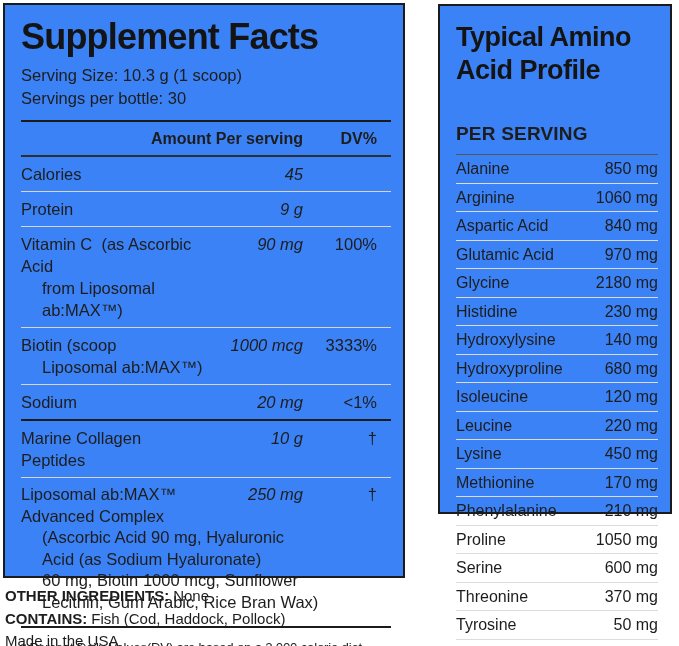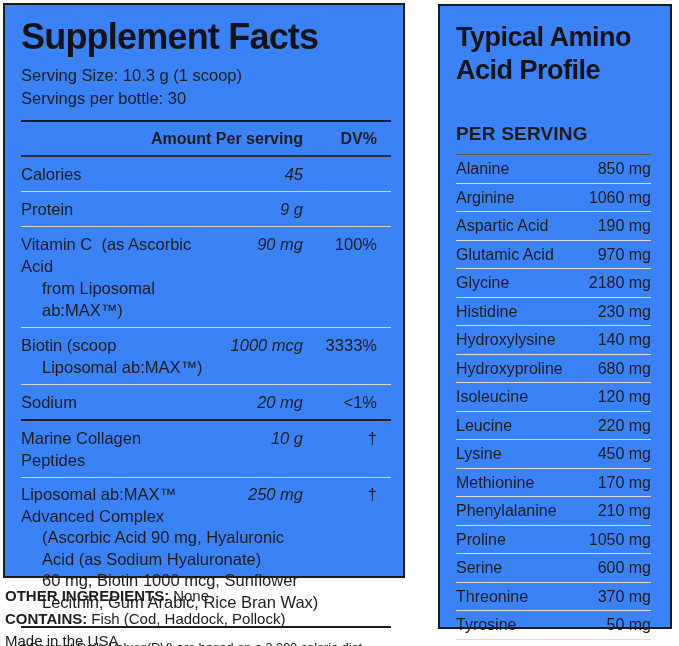--- a/index.html
+++ b/index.html
@@ -27,21 +27,21 @@
   .sf-dv{flex:0 0 74px;text-align:right;padding-right:14px;}
   .sf-complex{padding:6px 0 10px 0;border-top:1px solid #d6d6d6;font-size:16.5px;line-height:21.5px;}
   .sf-complex .top{display:flex;align-items:flex-start;}
   .sf-complex .detail{padding-left:21px;white-space:pre-wrap;}
   .sf-foot{border-top:2px solid #1b1b1b;margin-top:3px;padding-top:9px;font-size:13.2px;letter-spacing:-0.2px;line-height:22px;}
   
   .extra{position:absolute;left:5px;top:585px;font-size:15px;line-height:22.5px;}
   .extra .lbl{font-weight:700;}
   .extra .val{margin-left:4px;}
   
-  #aa-panel{left:438px;top:4px;width:234px;height:625px;padding:10px 19px 0 16px;}
+  #aa-panel{left:438px;top:4px;width:234px;height:510px;padding:10px 12px 0 16px;}
   .aa-title{font-size:27px;font-weight:700;letter-spacing:-0.5px;line-height:33px;margin:5px 0 10px 0;color:#141414;}
   .aa-sub{font-size:19px;font-weight:700;letter-spacing:0.2px;padding-bottom:9px;border-bottom:1px solid #555555;margin-top:36px;}
   .aa-row{display:flex;justify-content:space-between;align-items:baseline;padding:5px 0;border-bottom:1px solid #dcdcdc;font-size:16px;line-height:17.5px;}
   .aa-row.last{border-bottom:none;}
   .aa-amt{text-align:right;}
 </style>
 </head>
 <body>
 
 <div class="panel" id="sf-panel">
@@ -144,21 +144,21 @@
   <div class="aa-row">
       <span>Alanine</span>
       <span class="aa-amt">850 mg</span>
     </div>
   <div class="aa-row">
       <span>Arginine</span>
       <span class="aa-amt">1060 mg</span>
     </div>
   <div class="aa-row">
       <span>Aspartic Acid</span>
-      <span class="aa-amt">190 mg</span>
+      <span class="aa-amt">840 mg</span>
     </div>
   <div class="aa-row">
       <span>Glutamic Acid</span>
       <span class="aa-amt">970 mg</span>
     </div>
   <div class="aa-row">
       <span>Glycine</span>
       <span class="aa-amt">2180 mg</span>
     </div>
   <div class="aa-row">

